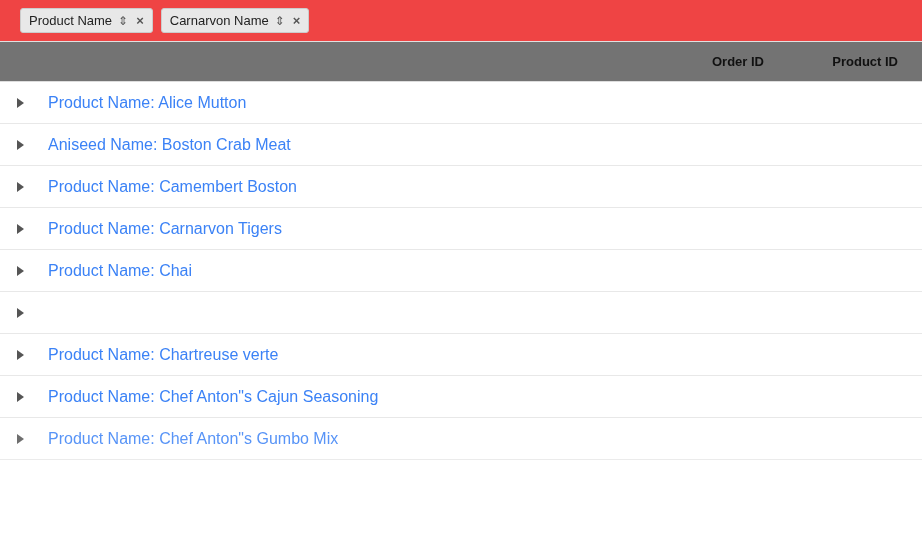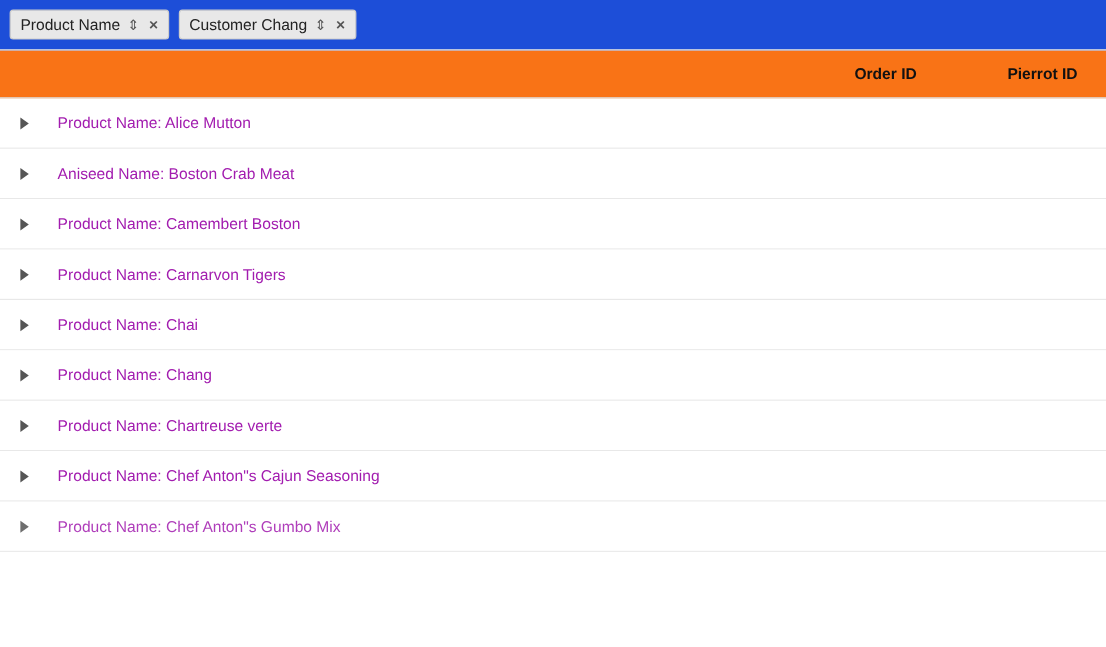--- a/index.html
+++ b/index.html
@@ -13,23 +13,23 @@
       font-size: 13px;
       background: #fff;
       width: 922px;
       height: 539px;
       overflow: hidden;
     }
 
     .filter-bar {
       display: flex;
       align-items: center;
-      padding: 8px 8px;
+      padding: 8px 20px;
       gap: 8px;
-      background: #1d4ed8;
+      background: #ef4444;
       border-bottom: 1px solid #e0e0e0;
     }
 
     .filter-chip {
       display: flex;
       align-items: center;
       gap: 4px;
       background: #e8e8e8;
       border: 1px solid #ccc;
       border-radius: 3px;
@@ -55,21 +55,21 @@
     .table-container {
       display: flex;
       flex-direction: column;
       height: calc(539px - 57px);
       overflow: hidden;
       position: relative;
     }
 
     .table-header {
       display: flex;
-      background: #f97316;
+      background: #737373;
       border-bottom: 1px solid #ddd;
       padding: 8px 0;
     }
 
     .header-expander {
       width: 40px;
       min-width: 40px;
     }
 
     .header-group-col {
@@ -139,50 +139,50 @@
       width: 0;
       height: 0;
       border-top: 5px solid transparent;
       border-bottom: 5px solid transparent;
       border-left: 7px solid #555;
     }
 
     .row-label {
       flex: 1;
       padding: 10px 8px;
-      color: #a21caf;
-      font-size: 13px;
+      color: #3b82f6;
+      font-size: 16px;
     }
 
     .last-row-partial {
       opacity: 0.85;
     }
   </style>
 </head>
 <body>
 
 <div class="filter-bar">
 <div class="filter-chip">
       <span>Product Name</span>
       <span class="filter-icon">⇕</span>
       <span class="close-icon">×</span>
     </div>
     <div class="filter-chip">
-      <span>Customer Chang</span>
+      <span>Carnarvon Name</span>
       <span class="filter-icon">⇕</span>
       <span class="close-icon">×</span>
     </div>
   </div>
 
 <div class="table-container">
   <div class="table-header">
     <div class="header-expander"></div>
     <div class="header-group-col"></div>
     <div class="header-cell col-order-id">Order ID</div>
-    <div class="header-cell col-product-id">Pierrot ID</div>
+    <div class="header-cell col-product-id">Product ID</div>
   </div>
   <div class="table-body">
   <div class="table-row">
         <div class="row-expander">
           <span class="chevron-right"></span>
         </div>
         <div class="row-label">Product Name: Alice Mutton</div>
       </div>
       <div class="table-row">
         <div class="row-expander">
@@ -205,21 +205,20 @@
       <div class="table-row">
         <div class="row-expander">
           <span class="chevron-right"></span>
         </div>
         <div class="row-label">Product Name: Chai</div>
       </div>
       <div class="table-row">
         <div class="row-expander">
           <span class="chevron-right"></span>
         </div>
-        <div class="row-label">Product Name: Chang</div>
       </div>
       <div class="table-row">
         <div class="row-expander">
           <span class="chevron-right"></span>
         </div>
         <div class="row-label">Product Name: Chartreuse verte</div>
       </div>
       <div class="table-row">
         <div class="row-expander">
           <span class="chevron-right"></span>

